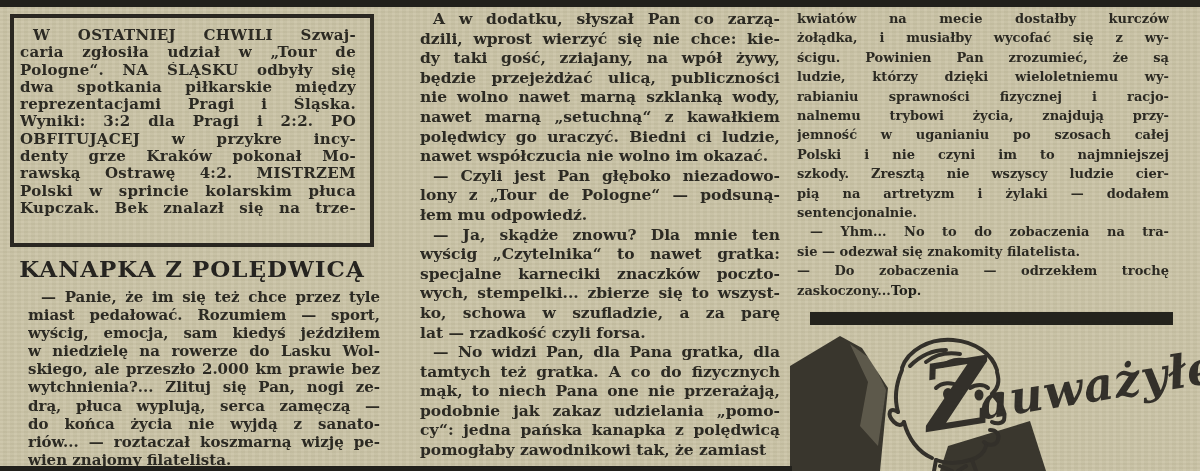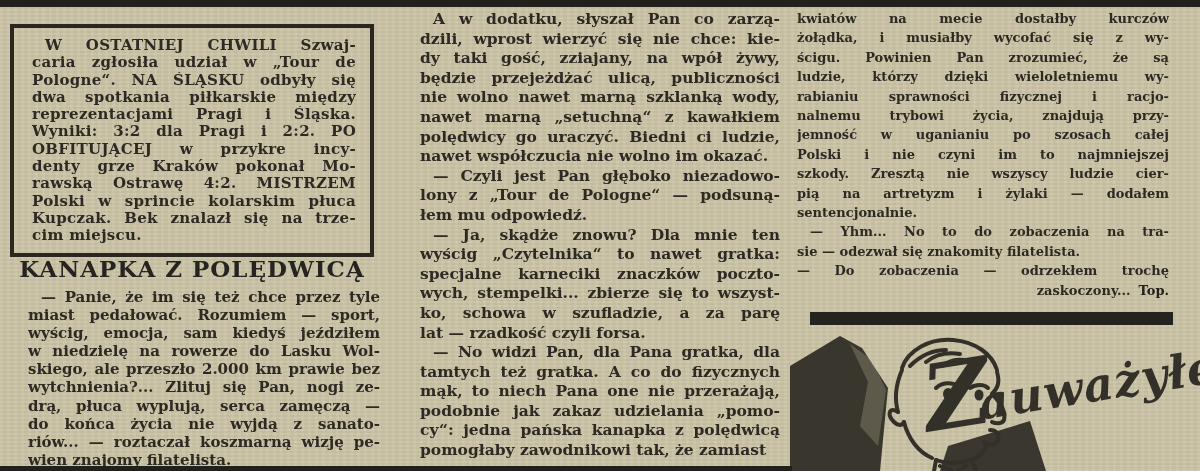--- a/index.html
+++ b/index.html
@@ -14,45 +14,44 @@
     color:#2c2a23;
   }
   .rule { position:absolute; background:#21201b; }
   .top-rule { left:0; top:0; width:1200px; height:7px; }
   .bottom-rule { left:0; top:466px; width:792px; height:5px; }
   .mid-rule { left:810px; top:312px; width:363px; height:13px; background:#24231d; }
 
   .newsbox {
     position:absolute; left:10px; top:14px; width:364px; height:233px;
     border:4px solid #2a2721; box-sizing:border-box;
-    padding:9px 14px 0 18px;
+    padding:9px 14px 0 6px;
     font-size:15px; line-height:17.3px;
     letter-spacing:0.3px;
-    margin-top:10px;
   }
   .newsbox .firstline { text-indent:26px; }
 
   .col { position:absolute; }
   .col-left-lower { left:12px; top:288px; width:352px; font-size:15px; line-height:18.1px;margin-left:16px; }
   .col-middle { left:420px; top:9px;  width:360px; font-size:15.5px; line-height:19.6px; }
   .col-right  { left:797px; top:9px;  width:372px; font-size:13px; line-height:19.4px; }
 
   .heading {
     position:absolute; left:10px; top:255px; width:364px;
     text-align:center; font-size:23px; letter-spacing:1px;
     color:#262420;
   }
 
   .jline { text-align:justify; text-align-last:justify; overflow:hidden; white-space:nowrap; }
   .jline.lastline { text-align-last:left; }
   .para .firstline { text-indent:13px; }
   .no-first-indent .para:first-child .firstline { text-indent:0; }
 
   .signoff-line1 { text-align:justify; text-align-last:justify; }
-  .signoff-line2 { display:flex; justify-content:flex-end;gap:8px; }
+  .signoff-line2 { display:flex; justify-content:flex-start; }
   .signoff-line2 .byline { color:#22211c; }
 
   .cartoon { position:absolute; left:790px; top:326px; width:410px; height:145px; }
   .cartoon svg { display:block; }
   .sig-text { font-family:"DejaVu Serif", serif; font-style:italic; font-weight:700; fill:#33302a; }
 </style>
 </head>
 <body>
 
 <div id="page">
@@ -65,21 +64,20 @@
         <div class="jline">caria zgłosiła udział w „Tour de</div>
         <div class="jline">Pologne“. NA ŚLĄSKU odbyły się</div>
         <div class="jline">dwa spotkania piłkarskie między</div>
         <div class="jline">reprezentacjami Pragi i Śląska.</div>
         <div class="jline">Wyniki: 3:2 dla Pragi i 2:2. PO</div>
         <div class="jline">OBFITUJĄCEJ w przykre incy-</div>
         <div class="jline">denty grze Kraków pokonał Mo-</div>
         <div class="jline">rawską Ostrawę 4:2. MISTRZEM</div>
         <div class="jline">Polski w sprincie kolarskim płuca</div>
         <div class="jline">Kupczak. Bek znalazł się na trze-</div>
-        <div class="jline lastline">cim miejscu.</div>
       </div>
     </div>
 
   <div class="heading">KANAPKA Z POLĘDWICĄ</div>
 
   <div class="col col-left-lower">
       <div class="para">
         <div class="jline firstline">— Panie, że im się też chce przez tyle</div>
         <div class="jline">miast pedałować. Rozumiem — sport,</div>
         <div class="jline">wyścig, emocja, sam kiedyś jeździłem</div>

